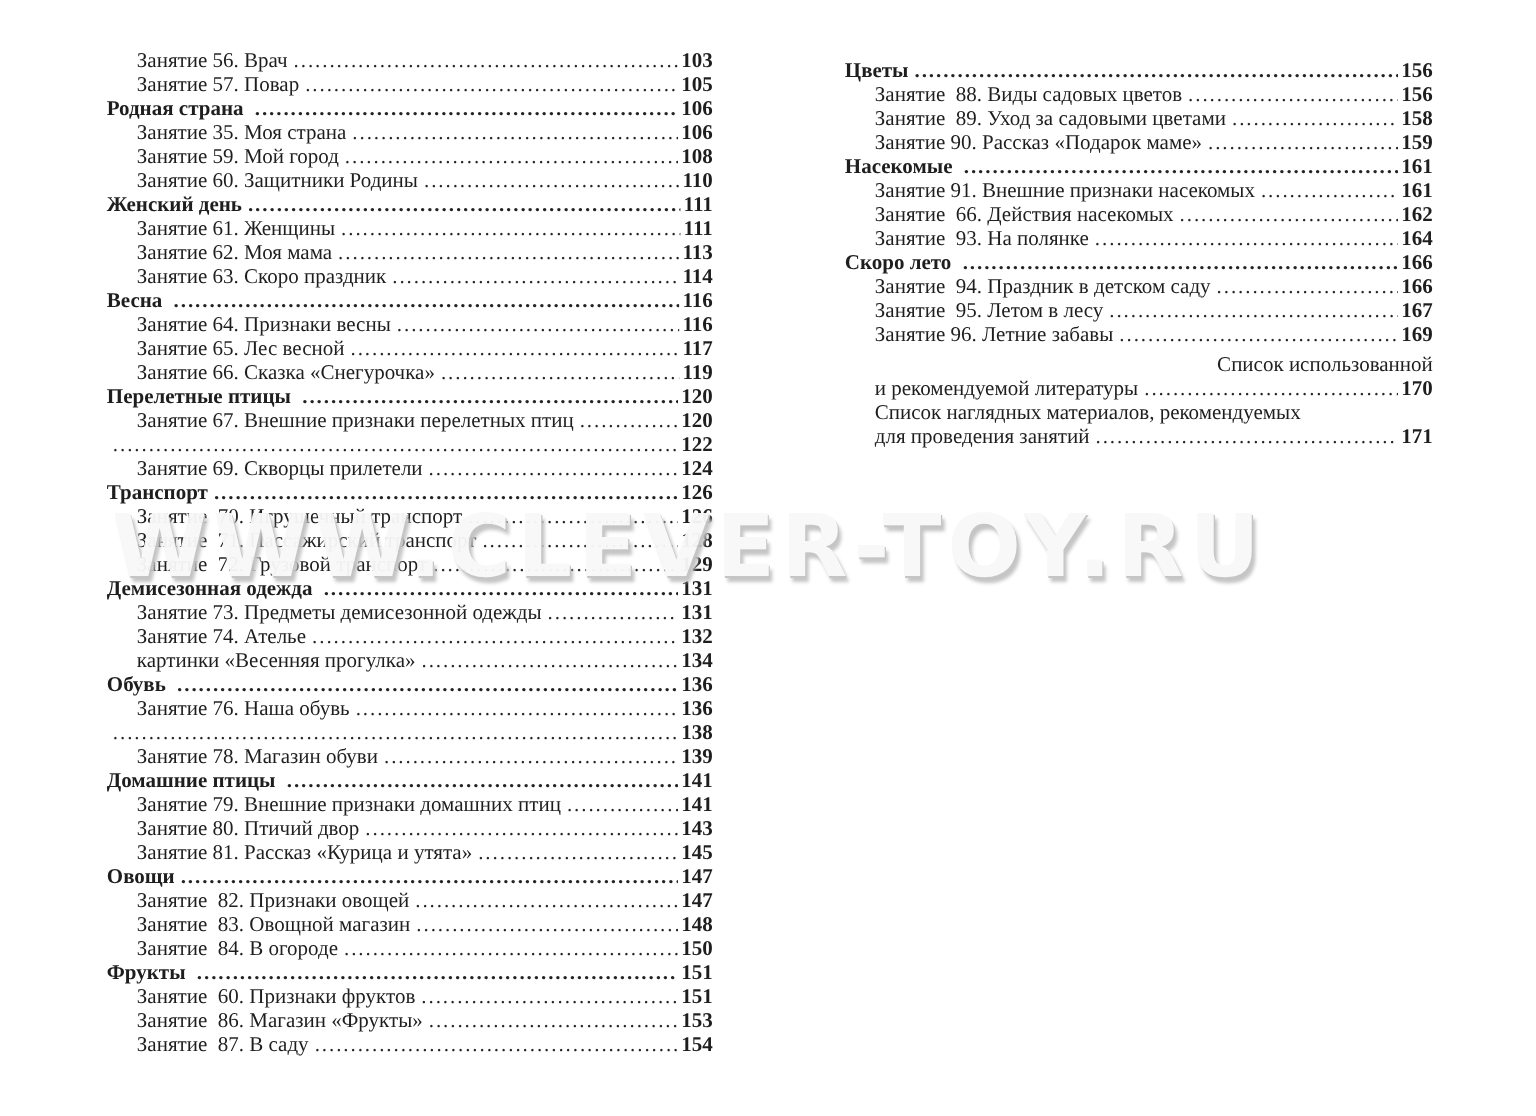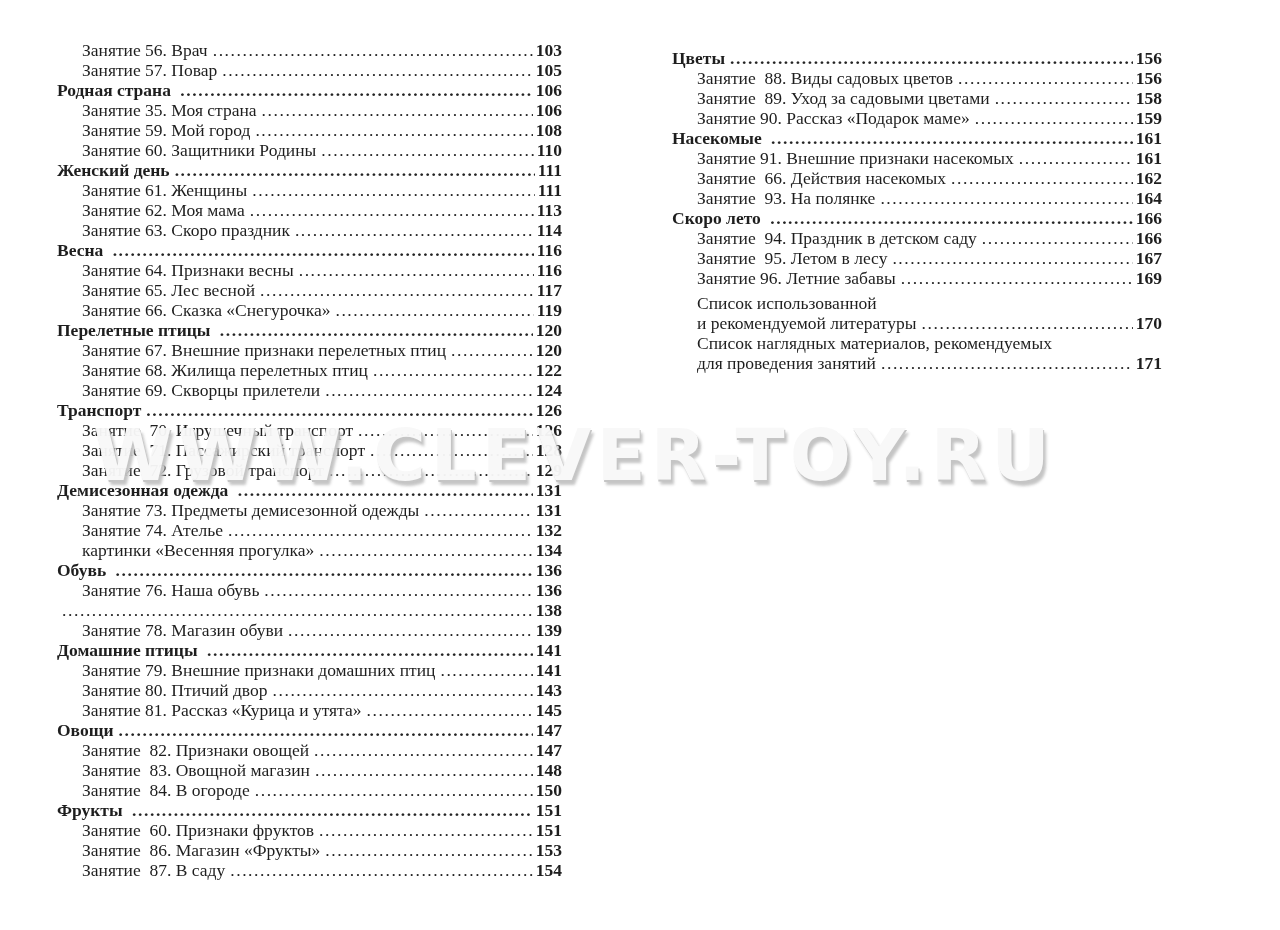--- a/index.html
+++ b/index.html
@@ -1,30 +1,30 @@
 <!DOCTYPE html>
 <html><head>
 <meta charset="utf-8">
 <style>
   html,body{margin:0;padding:0;background:#ffffff;}
   body{
     width:1280px;height:930px;overflow:hidden;position:relative;
     font-family:"Liberation Serif", serif;color:#1e1e1e;
   }
   .scan-page{position:absolute;inset:0;background:#ffffff;}
-  .toc-col{position:absolute;display:flex;flex-direction:column;}
+  .toc-col{position:absolute;display:flex;flex-direction:column;margin-left:32px;}
   .toc-col-left{left:57px;top:40px;width:505px;}
   .toc-col-right{left:672px;top:48px;width:490px;}
   .row{
     display:flex;align-items:baseline;height:20px;line-height:20px;
     font-size:17.5px;
   }
   .row.section{font-weight:700;}
   .row.entry .label,.row.wrap .label{padding-left:25px;}
-  .row.gap{margin-top:5px;}
+  .row.gap{margin-top:5px;justify-content:flex-end;}
   .label{white-space:pre;flex:none;}
   .dots{
     flex:1;min-width:0;overflow:hidden;white-space:nowrap;
     letter-spacing:1.6px;margin:0 3px 0 5px;color:#232323;
   }
   .row.section .dots{font-weight:700;}
   .page-num{flex:none;text-align:right;font-weight:700;}
   .watermark{
     position:absolute;left:4px;top:400px;width:1140px;height:110px;
     text-align:center;white-space:nowrap;pointer-events:none;z-index:5;
@@ -111,21 +111,20 @@
         <span class="label">Перелетные птицы </span>
         <span class="dots">..........................................................................................................................................................................</span>
         <span class="page-num">120</span>
       </div>
       <div class="row entry">
         <span class="label">Занятие 67. Внешние признаки перелетных птиц</span>
         <span class="dots">..........................................................................................................................................................................</span>
         <span class="page-num">120</span>
       </div>
       <div class="row entry">
-        <span class="label">Занятие 68. Жилища перелетных птиц</span>
         <span class="dots">..........................................................................................................................................................................</span>
         <span class="page-num">122</span>
       </div>
       <div class="row entry">
         <span class="label">Занятие 69. Скворцы прилетели</span>
         <span class="dots">..........................................................................................................................................................................</span>
         <span class="page-num">124</span>
       </div>
       <div class="row section">
         <span class="label">Транспорт</span>

